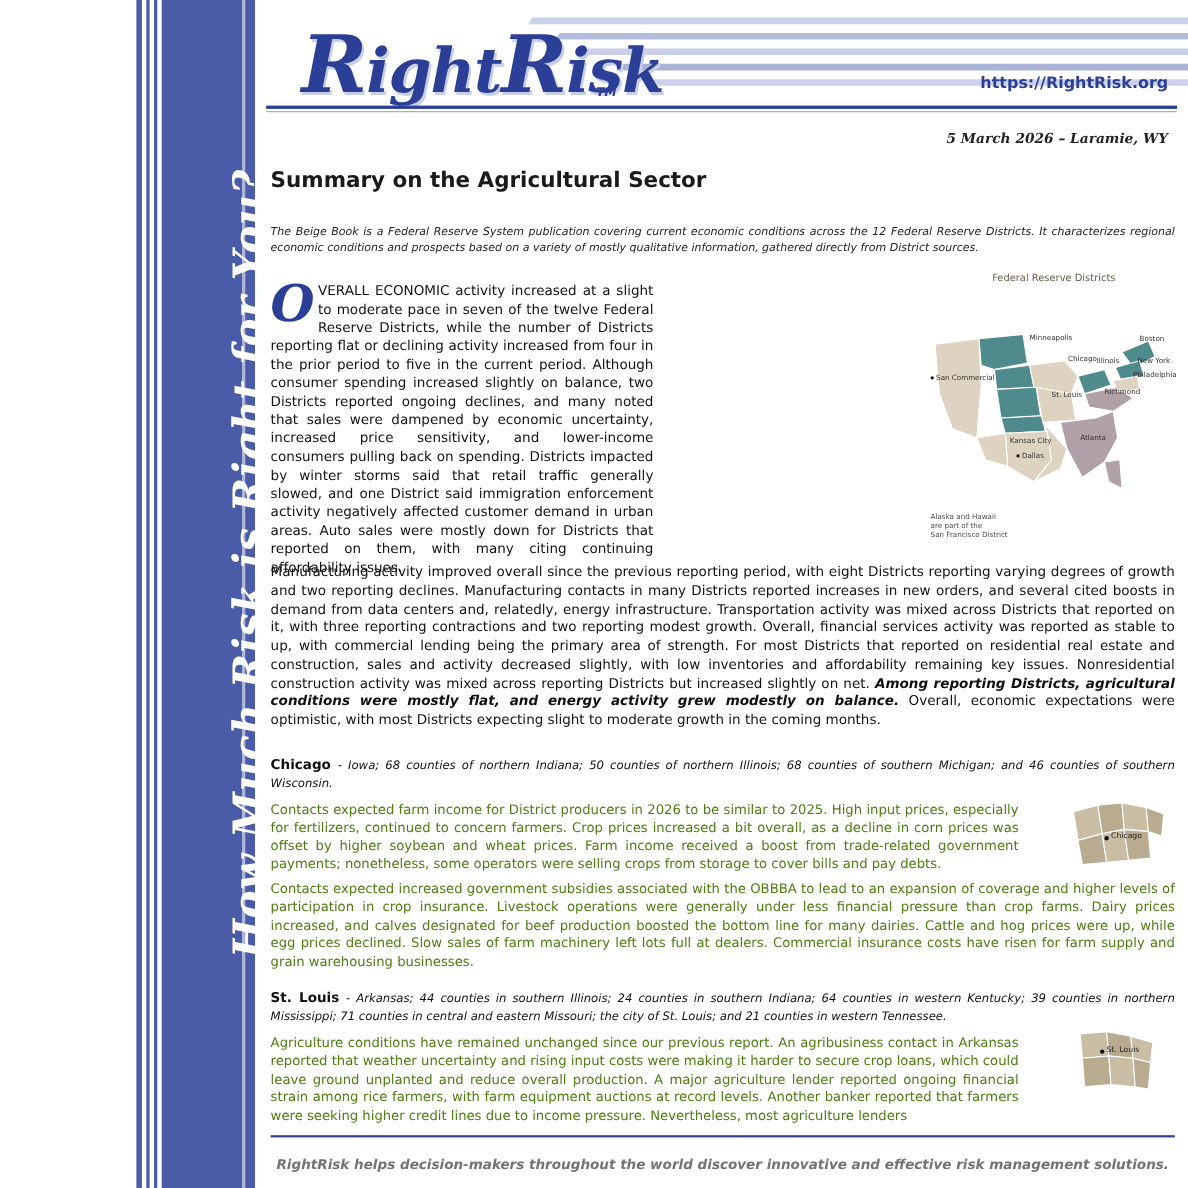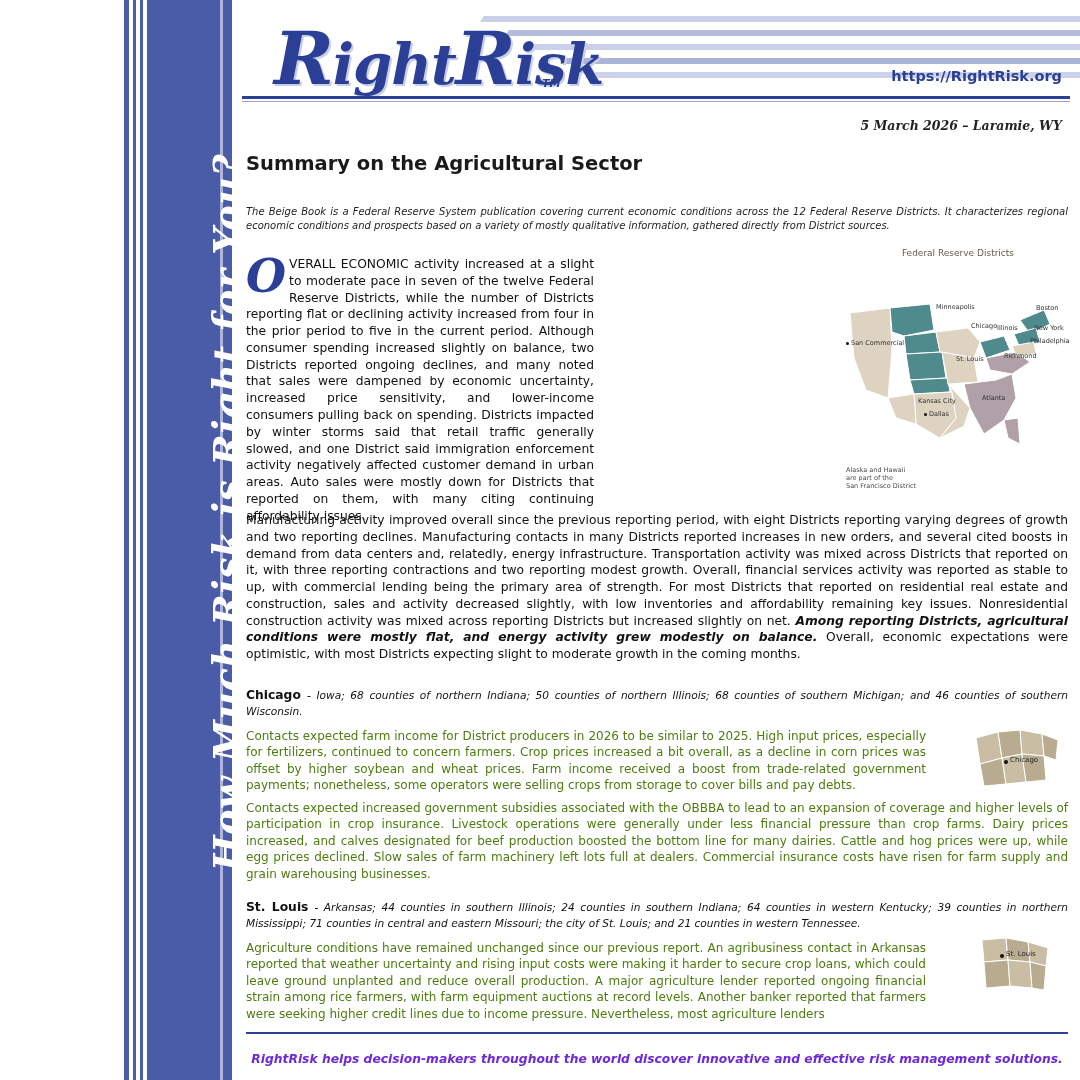--- a/index.html
+++ b/index.html
@@ -263,21 +263,21 @@
     left: 14px; bottom: 46px; width: 822px; height: 2px;
     background: #2b3f96;
   }
   .footer-text {
     position: absolute;
     left: 14px; bottom: 14px; width: 822px;
     text-align: center;
     font-size: 12.3px;
     font-weight: bold;
     font-style: italic;
-    color: #6d28d9;
+    color: #737373;
     font-family: "DejaVu Sans", sans-serif;
   }
 </style>
 </head>
 <body>
 
 <div class="left-banner">
   <div class="stripe s1"></div>
   <div class="stripe s2"></div>
   <div class="stripe s3"></div>

